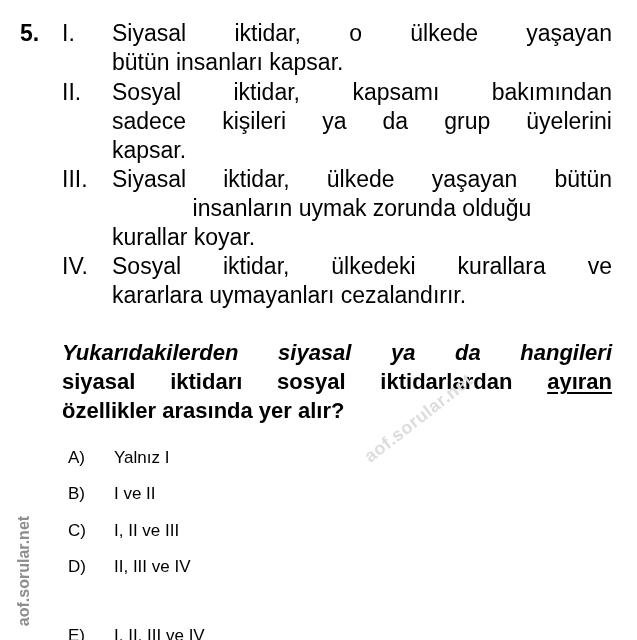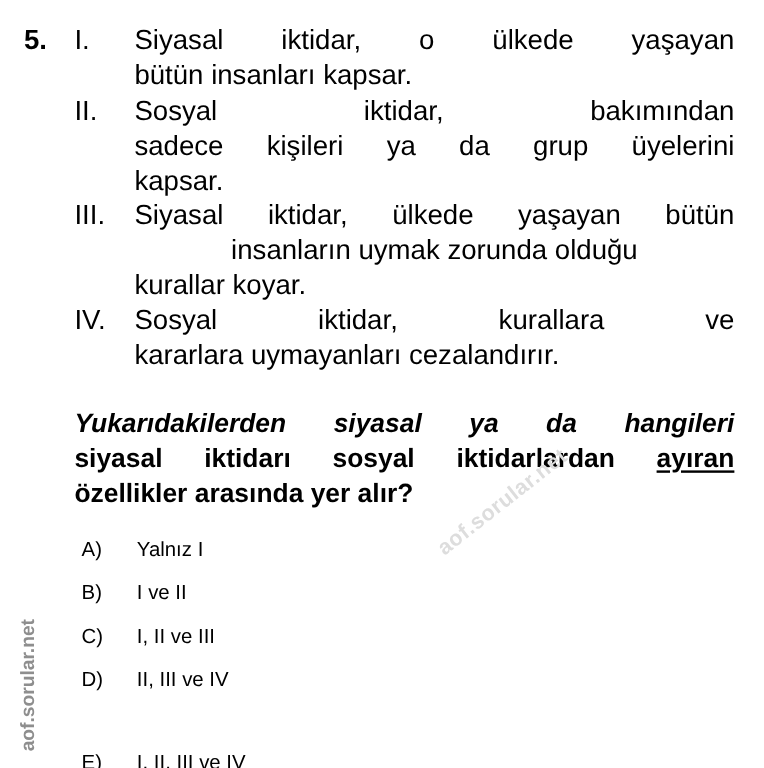--- a/index.html
+++ b/index.html
@@ -41,20 +41,21 @@
     <span>yaşayan</span>
   </div>
   <div class="line" style="top:29px;">bütün insanları kapsar.</div>
 </div>
 
 <div class="stmt" style="top:79px;">
   <span class="roman">II.</span>
   <div class="line just" style="top:0px;">
     <span>Sosyal</span>
     <span>iktidar,</span>
+    <span>kapsamı</span>
     <span>bakımından</span>
   </div>
   <div class="line just" style="top:29px;text-align:center;">
     <span>sadece</span>
     <span>kişileri</span>
     <span>ya</span>
     <span>da</span>
     <span>grup</span>
     <span>üyelerini</span>
   </div>
@@ -72,20 +73,21 @@
   </div>
   <div class="line" style="top:29px;text-align:center;">insanların uymak zorunda olduğu</div>
   <div class="line" style="top:58px;">kurallar koyar.</div>
 </div>
 
 <div class="stmt" style="top:253px;">
   <span class="roman">IV.</span>
   <div class="line just" style="top:0px;">
     <span>Sosyal</span>
     <span>iktidar,</span>
+    <span>ülkedeki</span>
     <span>kurallara</span>
     <span>ve</span>
   </div>
   <div class="line" style="top:29px;">kararlara uymayanları cezalandırır.</div>
 </div>
 
 <div class="q" style="top:340px;">
   <div class="line just" style="top:0px;font-style:italic;">
     <span>Yukarıdakilerden</span>
     <span>siyasal</span>

